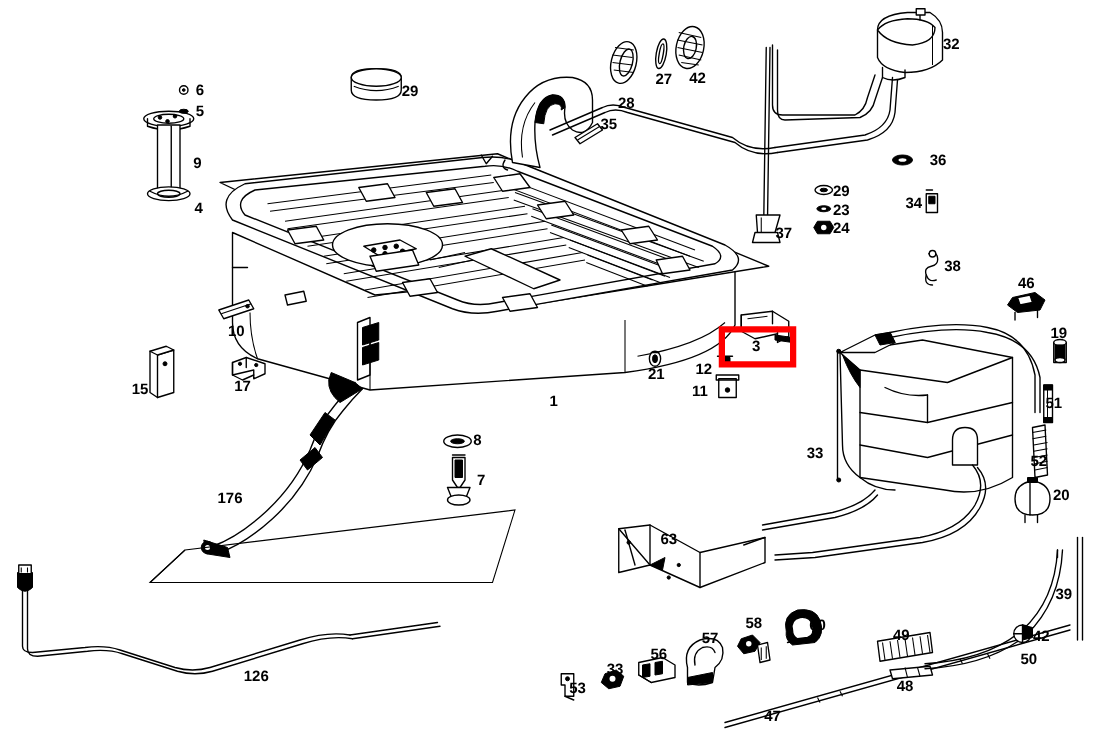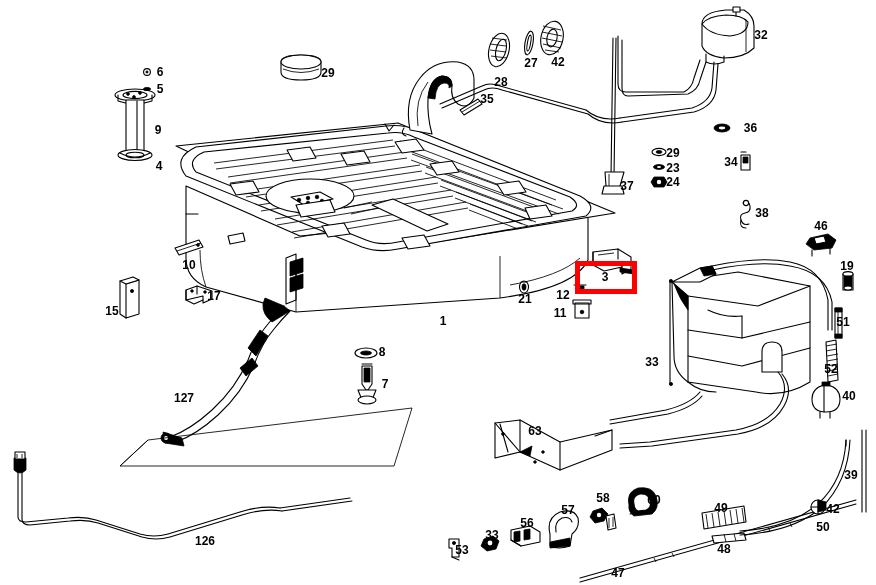--- a/index.html
+++ b/index.html
@@ -470,33 +470,33 @@
       <div class="lbl" style="left: 673px; top: 153px;">29</div>
       <div class="lbl" style="left: 673px; top: 168px;">23</div>
       <div class="lbl" style="left: 673px; top: 182px;">24</div>
       <div class="lbl" style="left: 731px; top: 162px;">34</div>
       <div class="lbl" style="left: 627px; top: 186px;">37</div>
       <div class="lbl" style="left: 729px; top: 213px; margin-left: 33px;">38</div>
       <div class="lbl" style="left: 821px; top: 226px;">46</div>
       <div class="lbl" style="left: 847px; top: 266px;">19</div>
       <div class="lbl" style="left: 843px; top: 322px;">51</div>
       <div class="lbl" style="left: 831px; top: 369px;">52</div>
-      <div class="lbl" style="left: 849px; top: 396px;">40</div>
+      <div class="lbl" style="left: 849px; top: 396px;">20</div>
       <div class="lbl" style="left: 173px; top: 265px; margin-left: 16px;">10</div>
       <div class="lbl" style="left: 112px; top: 311px;">15</div>
-      <div class="lbl" style="left: 194px; top: 296px; margin-left: 20px;">17</div>
+      <div class="lbl" style="left: 194px; top: 309px;">17</div>
       <div class="lbl" style="left: 443px; top: 321px;">1</div>
       <div class="lbl" style="left: 525px; top: 299px;">21</div>
       <div class="lbl" style="left: 563px; top: 295px;">12</div>
       <div class="lbl" style="left: 560px; top: 313px;">11</div>
       <div class="lbl" style="left: 605px; top: 277px;">3</div>
       <div class="lbl" style="left: 652px; top: 362px;">33</div>
       <div class="lbl" style="left: 382px; top: 352px;">8</div>
       <div class="lbl" style="left: 385px; top: 384px;">7</div>
-      <div class="lbl" style="left: 184px; top: 398px;">127</div>
+      <div class="lbl" style="left: 184px; top: 398px;">176</div>
       <div class="lbl" style="left: 205px; top: 541px;">126</div>
       <div class="lbl" style="left: 535px; top: 431px;">63</div>
       <div class="lbl" style="left: 603px; top: 498px;">58</div>
       <div class="lbl" style="left: 654px; top: 500px;">60</div>
       <div class="lbl" style="left: 568px; top: 510px;">57</div>
       <div class="lbl" style="left: 527px; top: 523px;">56</div>
       <div class="lbl" style="left: 492px; top: 535px;">33</div>
       <div class="lbl" style="left: 462px; top: 550px;">53</div>
       <div class="lbl" style="left: 721px; top: 508px;">49</div>
       <div class="lbl" style="left: 724px; top: 549px;">48</div>

